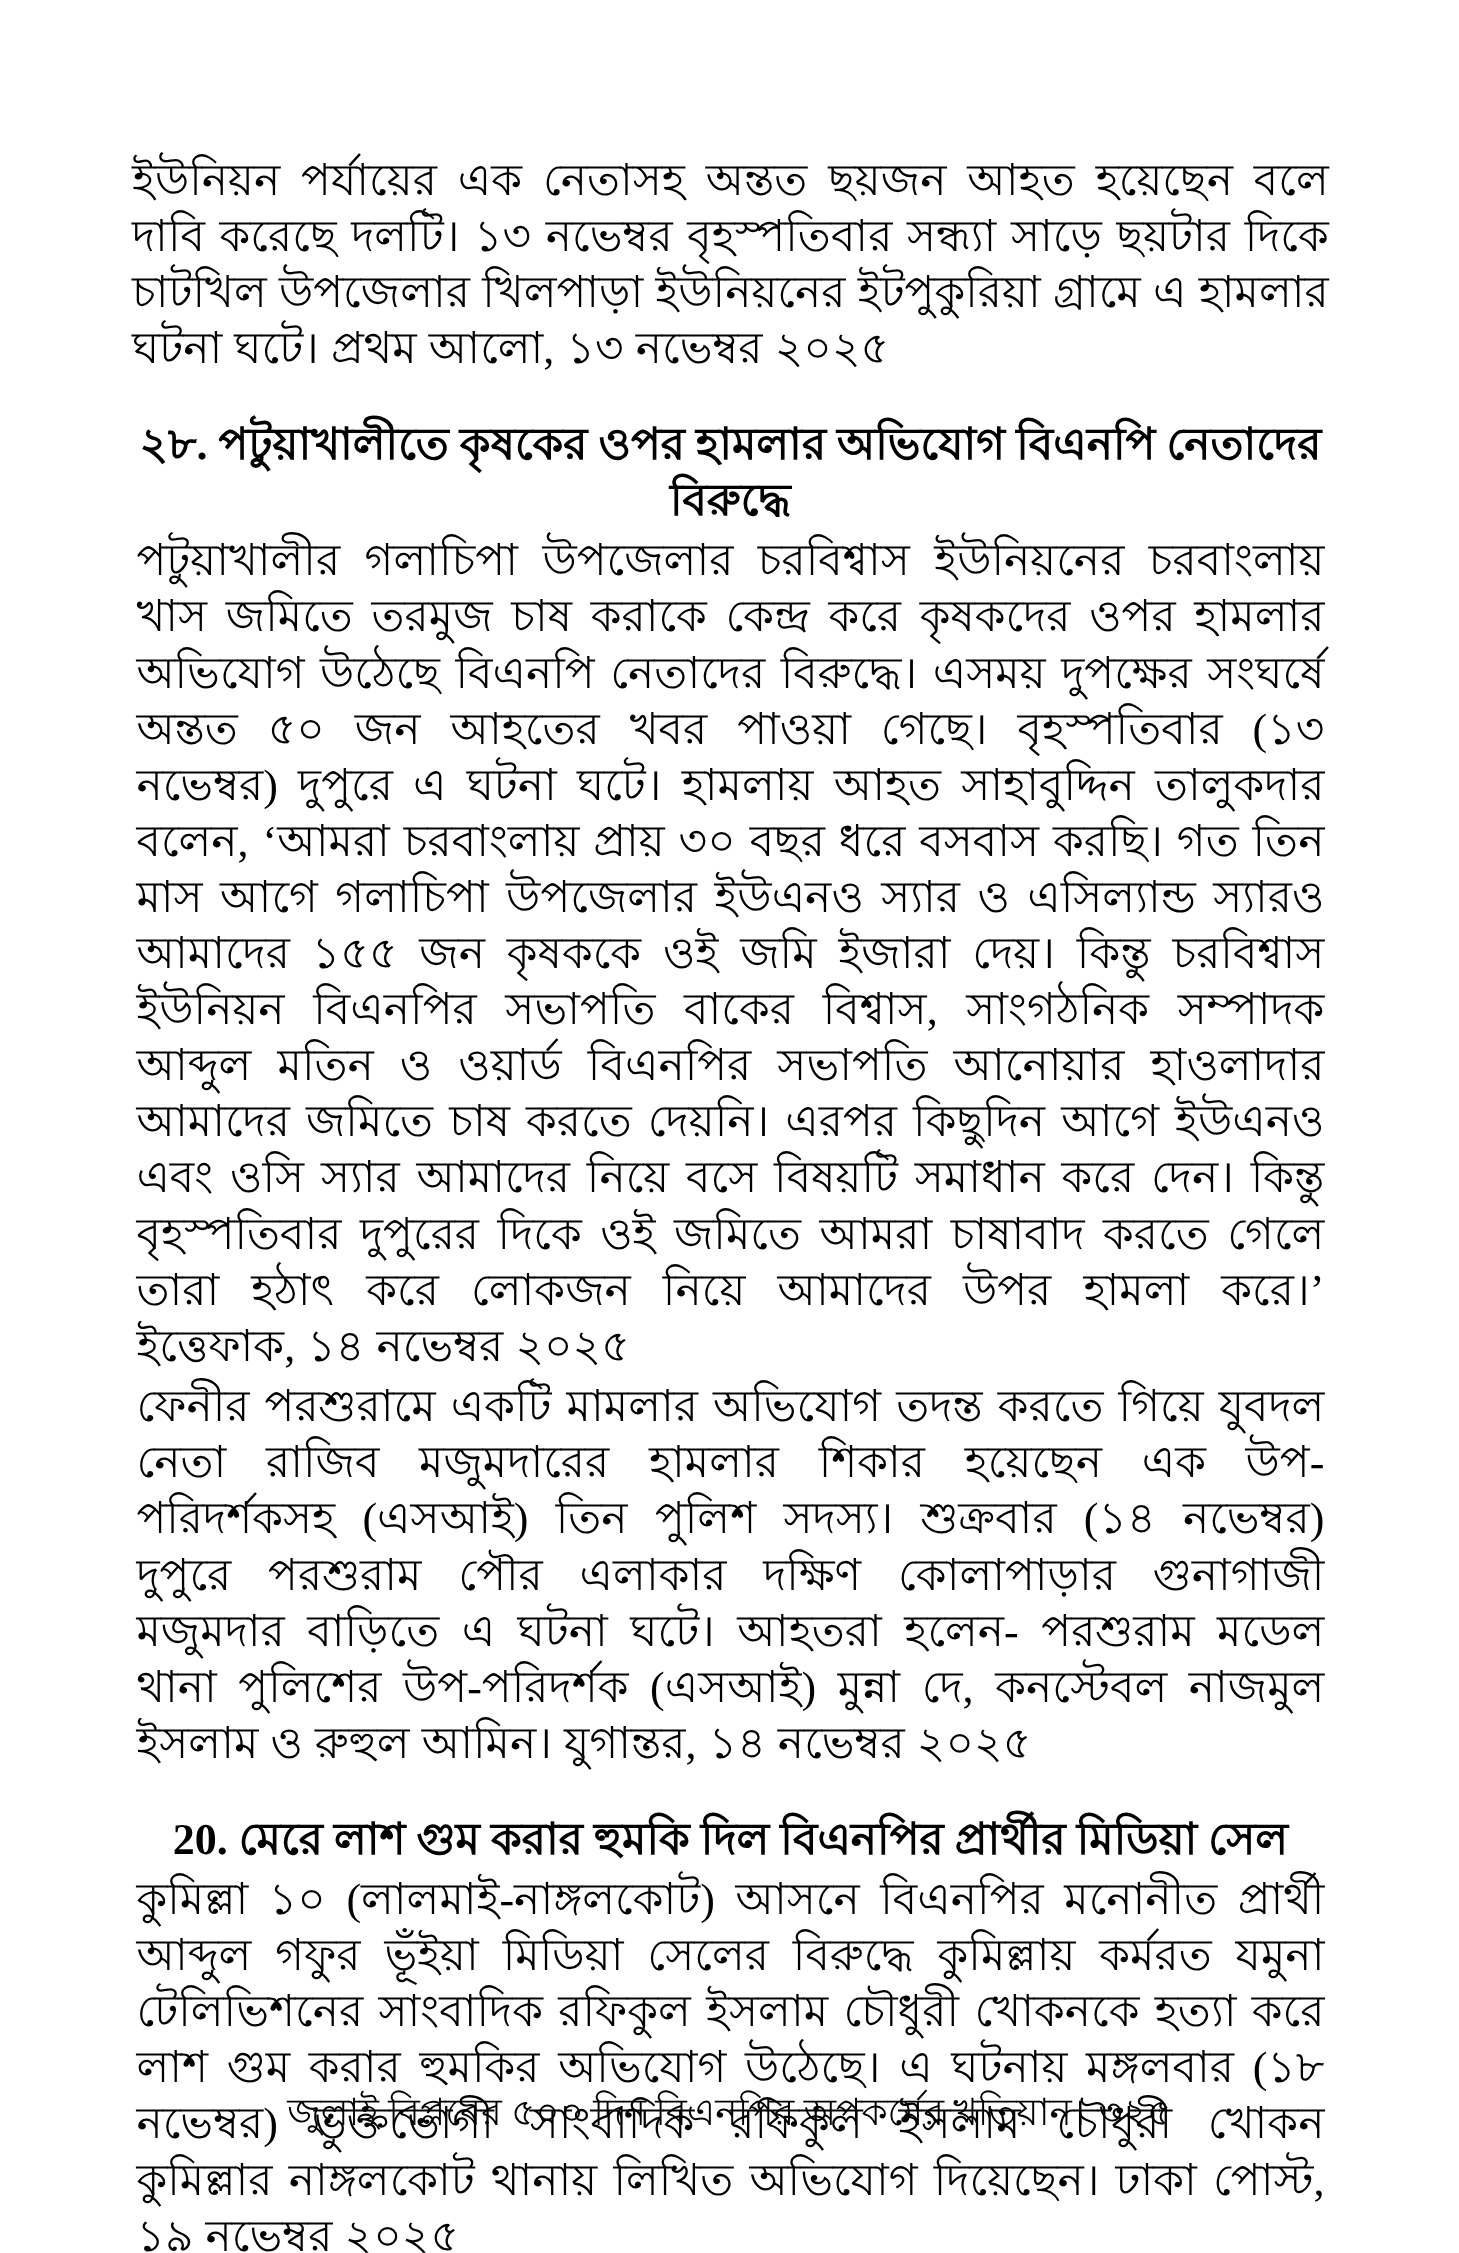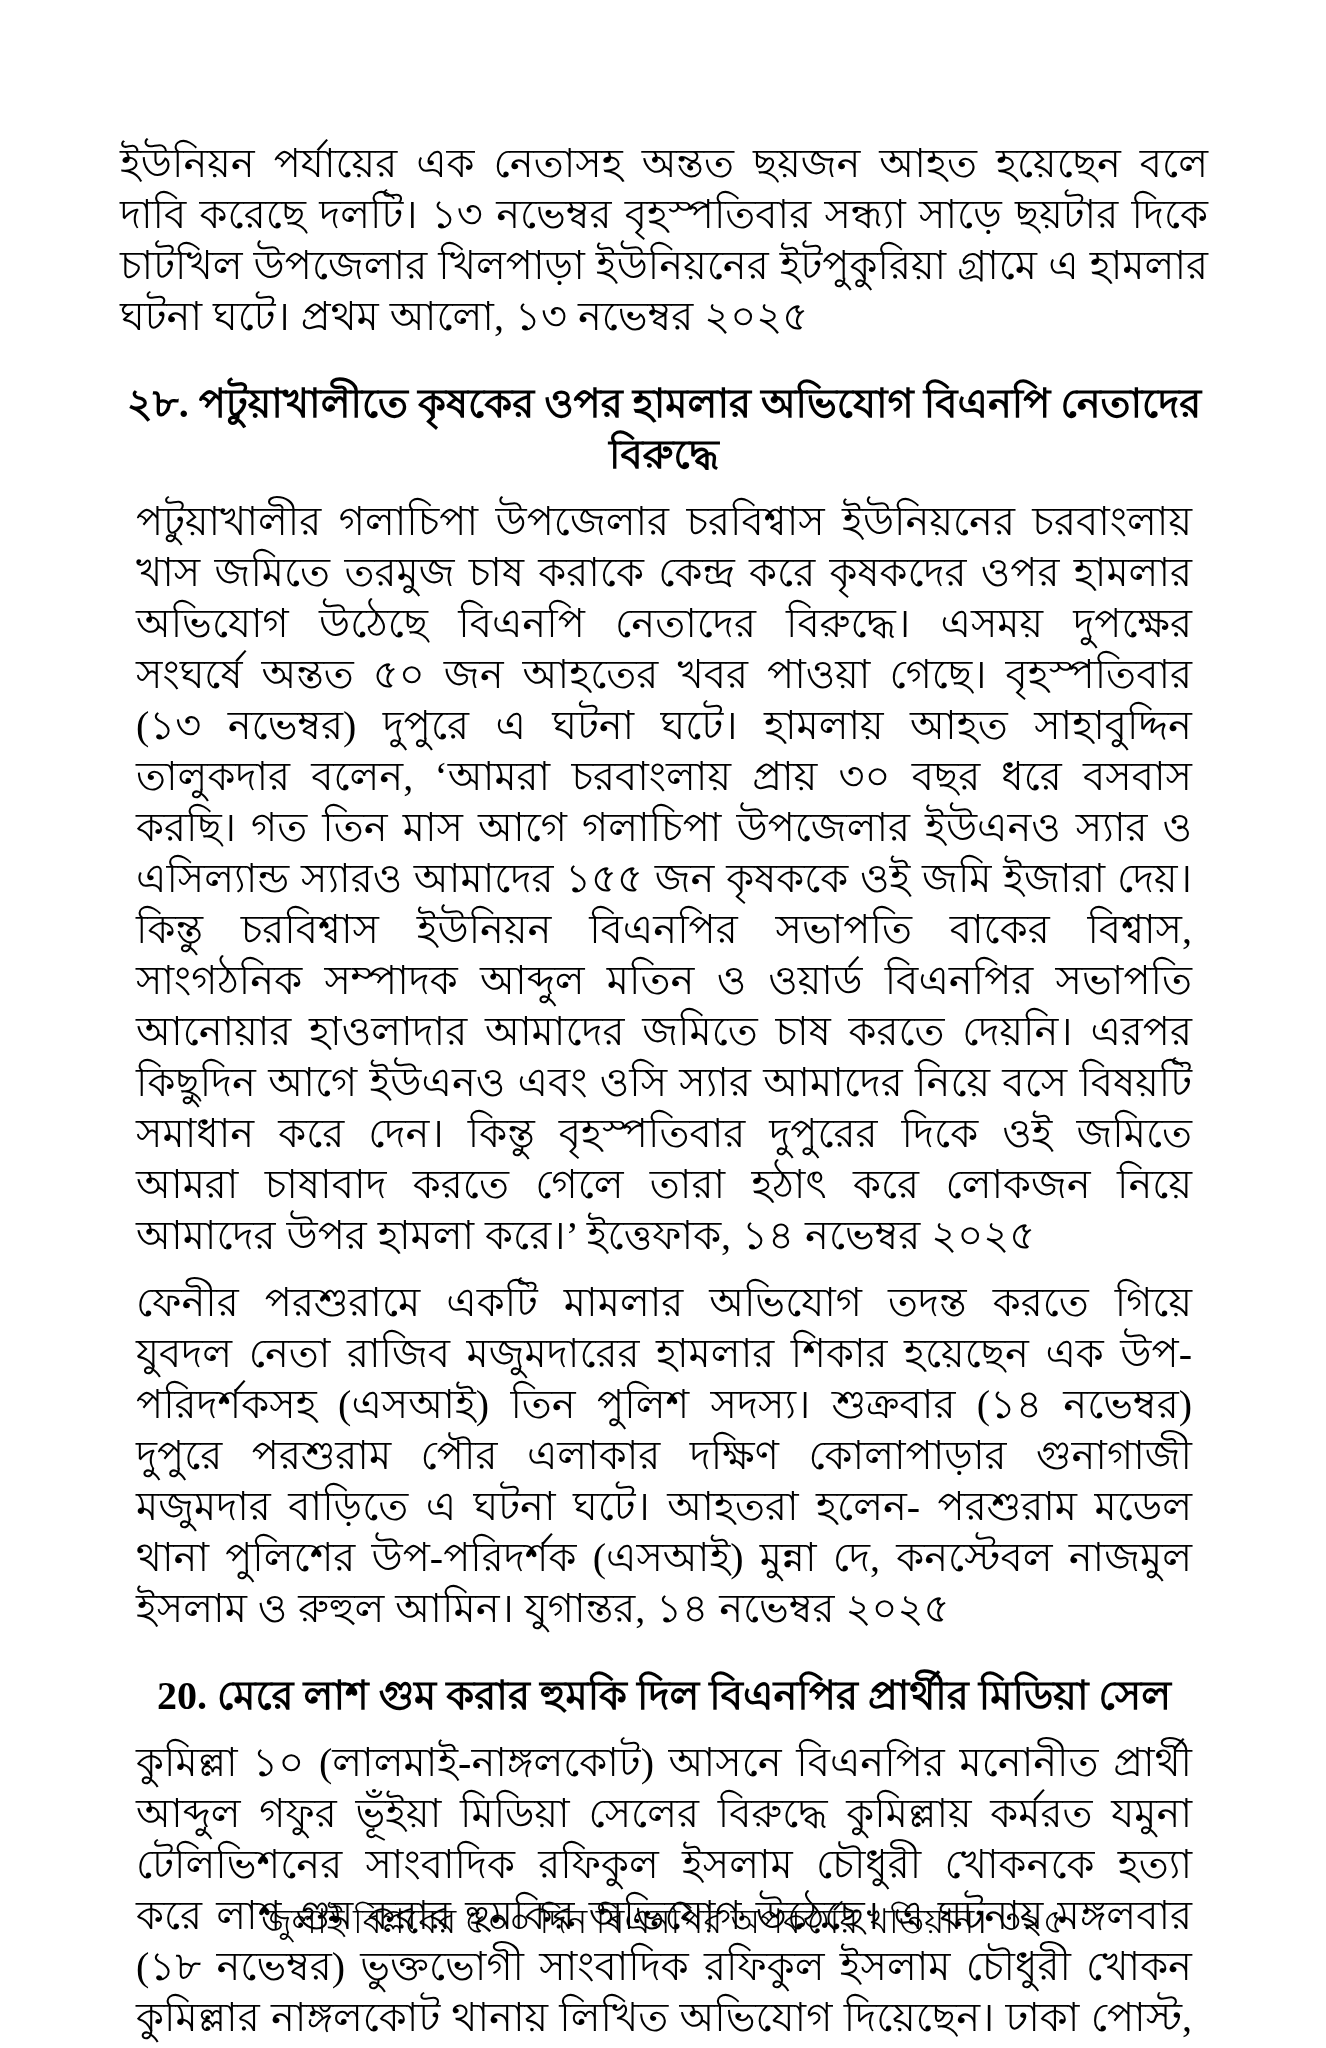--- a/index.html
+++ b/index.html
@@ -39,21 +39,21 @@
     margin: 0;
   }
   .section-heading {
     margin: 36px 0 0 0;
     font-size: 40px;
     line-height: 51px;
     font-weight: 700;
     text-align: center;
   }
   .section-body {
-    margin: 16px;
+    margin: 4px;
   }
   .page-footer {
     position: absolute;
     top: 1900px;
     left: 0;
     width: 1326px;
     text-align: center;
     font-size: 34px;
     line-height: 44px;
     color: #000000;

